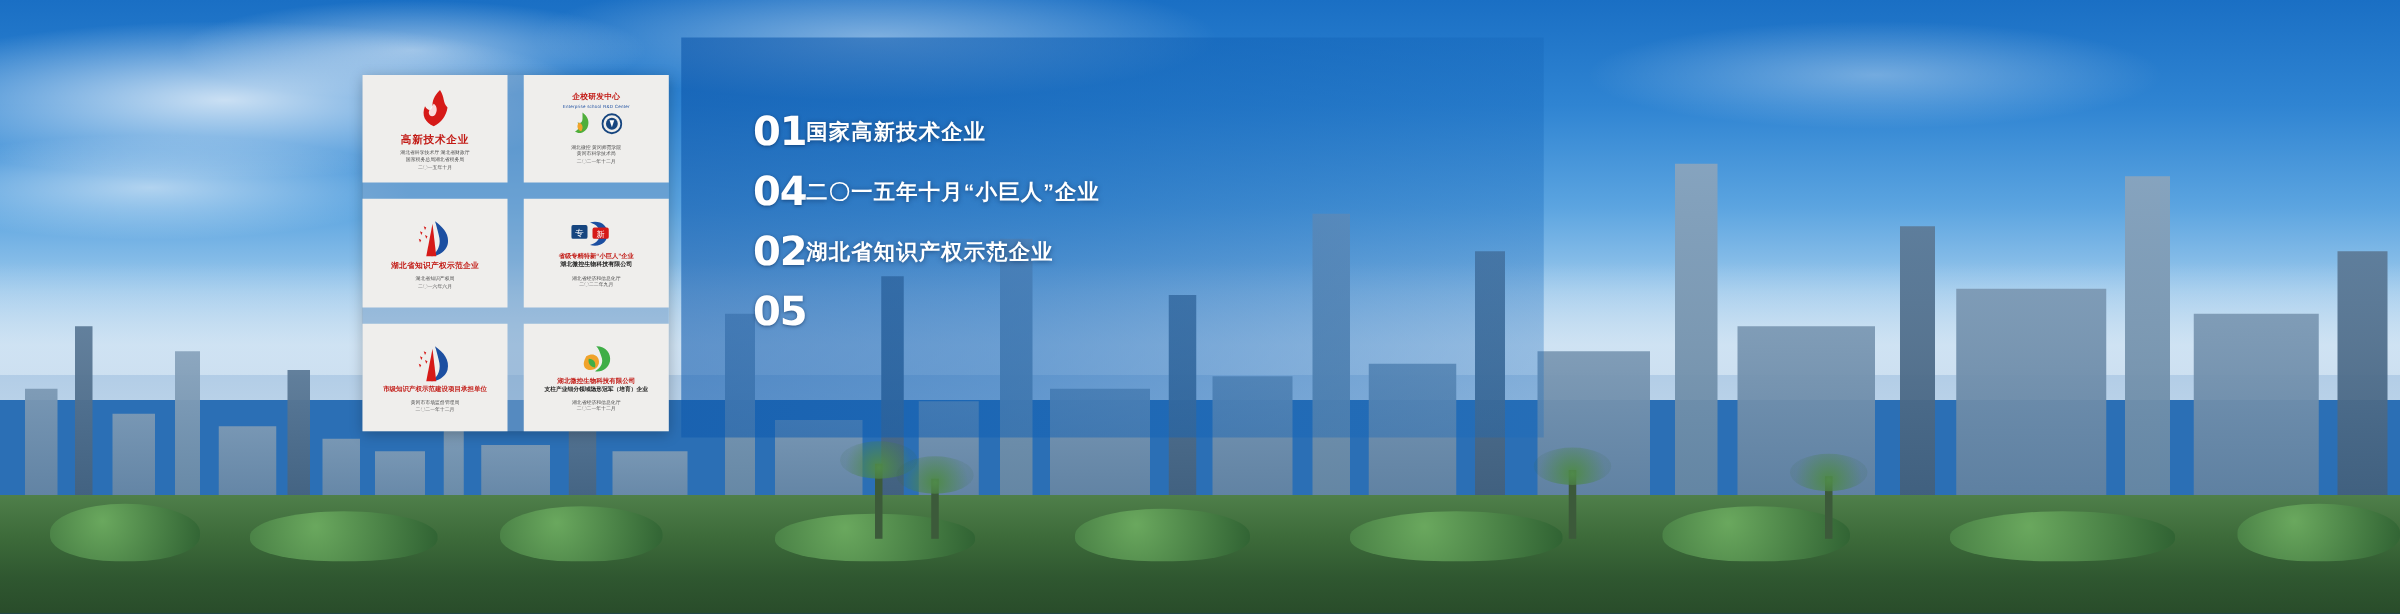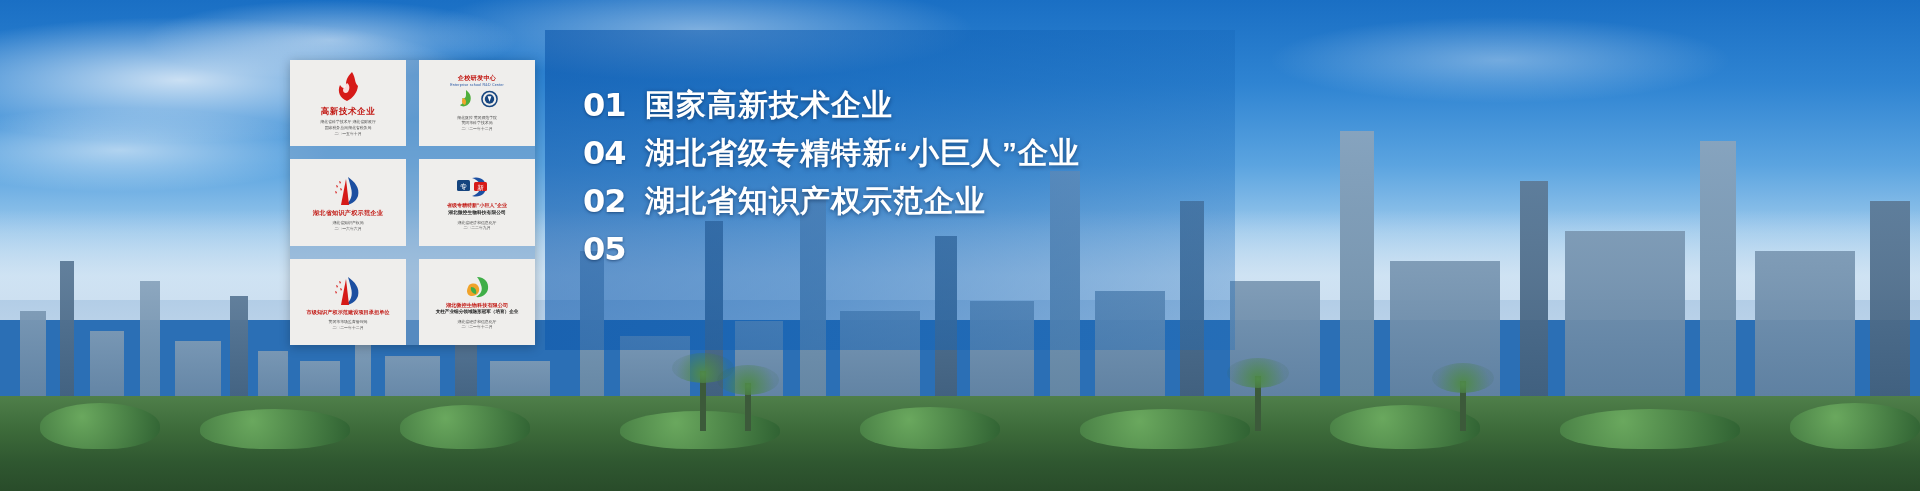--- a/index.html
+++ b/index.html
@@ -69,29 +69,29 @@
     font-size:4.6px;color:#1b1b1b;text-align:center;line-height:1.4;
     margin-top:1px;white-space:pre-line;font-weight:bold;
   }
 
   
   .panel{
     position:absolute;left:545px;top:30px;width:690px;height:320px;
     background:linear-gradient(110deg,rgba(12,86,170,.60) 0%,rgba(16,96,180,.52) 45%,rgba(24,106,188,.30) 100%);
   }
   .list{position:absolute;left:583px;top:82px;width:640px;}
-  .row{display:flex;align-items:center;height:46px;margin-bottom:2px;}
+  .row{display:flex;align-items:center;height:46px;margin-bottom:2px;text-align:right;}
   .num{
     font-family:"DejaVu Sans",sans-serif;
     font-size:32px;font-weight:bold;color:#fff;width:62px;
     letter-spacing:-1px;line-height:1;
     text-shadow:0 1px 3px rgba(0,30,70,.55);
   }
   .txt{
-    font-size:30px;font-weight:bold;color:#fff;letter-spacing:1px;
+    font-size:17px;font-weight:bold;color:#fff;letter-spacing:1px;
     white-space:nowrap;text-shadow:0 1px 4px rgba(0,30,70,.6);
   }
   .txt.s{font-size:23px;letter-spacing:.5px;}
 
   
   .redline{
     position:absolute;left:530px;top:316px;width:860px;
     font-size:17px;font-weight:bold;color:rgba(190,40,35,.82);
     letter-spacing:3px;white-space:nowrap;
   }
@@ -251,21 +251,21 @@
 
   <div class="panel"></div>
 
   <div class="list">
     <div class="row">
       <div class="num">01</div>
       <div class="txt">国家高新技术企业</div>
     </div>
     <div class="row">
       <div class="num">04</div>
-      <div class="txt">湖北省级专精特新“小巨人”企业</div>
+      <div class="txt">二〇一五年十月“小巨人”企业</div>
     </div>
     <div class="row">
       <div class="num">02</div>
       <div class="txt">湖北省知识产权示范企业</div>
     </div>
     <div class="row">
       <div class="num">05</div>
     </div>
   </div>
 

